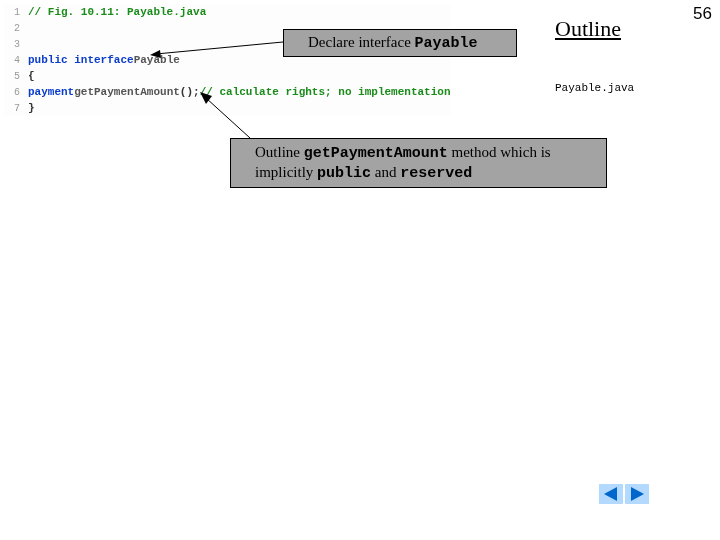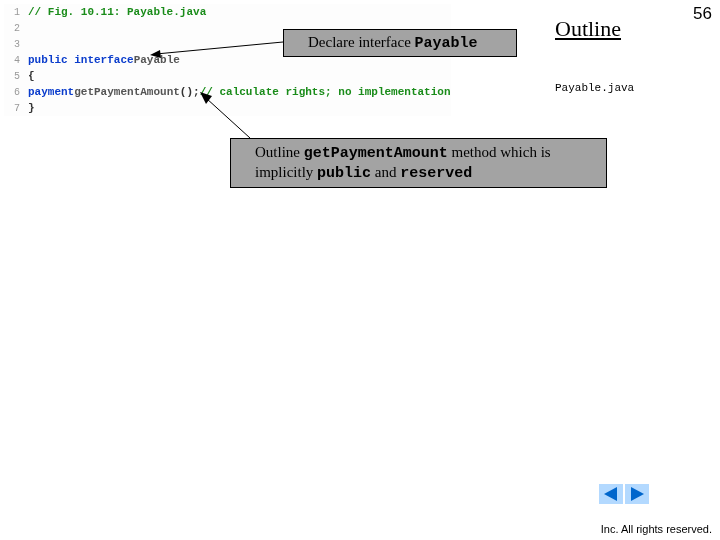--- a/index.html
+++ b/index.html
@@ -88,14 +88,13 @@
   <svg width="24" height="20">
       <rect x="0" y="0" width="24" height="20" fill="#b3d9ff"></rect>
       <polygon points="18,3 18,17 5,10" fill="#0066cc"></polygon>
     </svg><svg width="24" height="20">
       <rect x="0" y="0" width="24" height="20" fill="#b3d9ff"></rect>
       <polygon points="6,3 6,17 19,10" fill="#0066cc"></polygon>
     </svg>
 </div>
 
 <div class="copy">
-  <div>Inc.  All rights reserved.</div>
 </div>
 
 </body></html>

